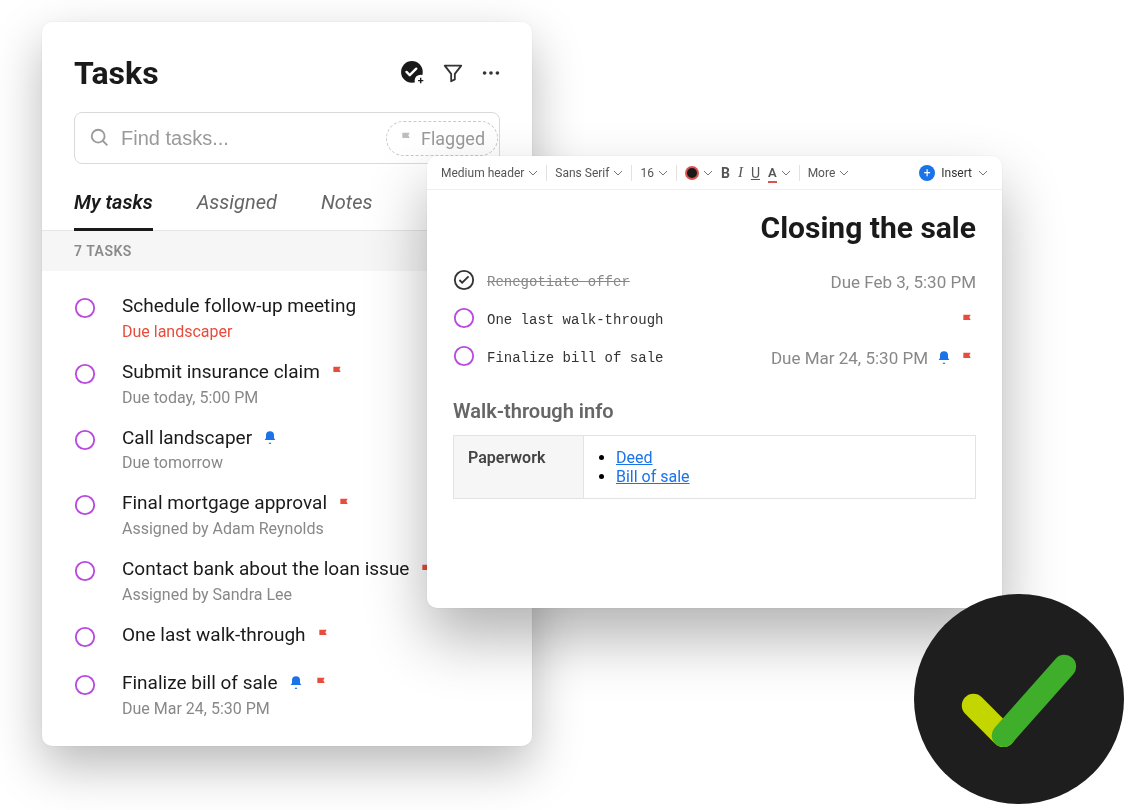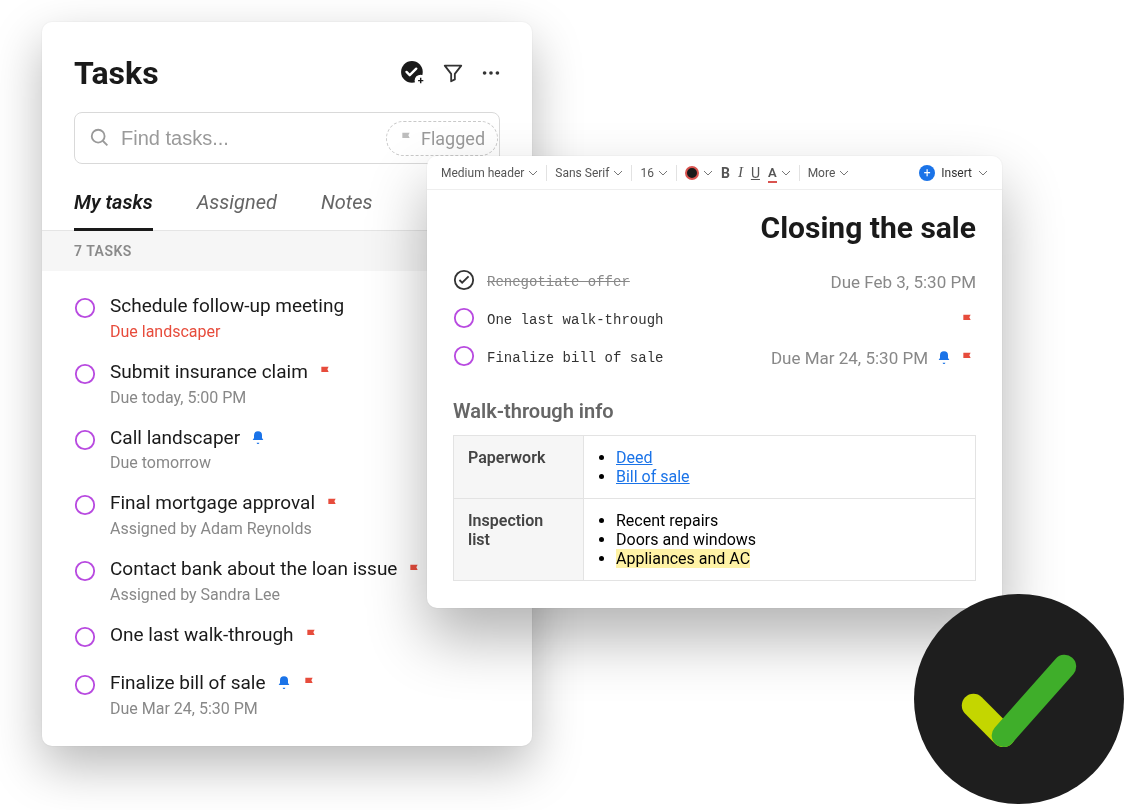--- a/index.html
+++ b/index.html
@@ -117,21 +117,21 @@
     display: flex;
     align-items: flex-start;
     gap: 14px;
     padding: 10px 0;
   }
   .task-circle {
     flex: 0 0 auto;
     margin-top: 2px;
     cursor: pointer;
   }
-  .task-body { flex: 1; }
+  .task-body { flex: 1; margin-left: 12px; }
   .task-title-row {
     display: flex;
     align-items: center;
     gap: 10px;
     font-size: 19px;
     color: #1a1a1a;
     line-height: 1.2;
   }
   .task-sub {
     font-size: 16px;
@@ -544,30 +544,20 @@
       <tbody>
           <tr>
         <td class="label">Paperwork</td>
         <td>
           <ul>
             <li><a href="#">Deed</a></li>
             <li><a href="#">Bill of sale</a></li>
           </ul>
         </td>
       </tr>
-      <tr>
-        <td class="label">Inspection list</td>
-        <td>
-          <ul>
-            <li>Recent repairs</li>
-            <li>Doors and windows</li>
-            <li><span class="hl">Appliances and AC</span></li>
-          </ul>
-        </td>
-      </tr>
     </tbody>
       </table>
   </div>
 </div>
 
 <div class="badge">
   <svg width="130" height="130" viewBox="0 0 100 100">
     <path d="M15 55 L38 78" stroke="#c4d600" stroke-width="18" stroke-linecap="round" fill="none"></path>
     <path d="M38 78 L85 25" stroke="#3fae2a" stroke-width="18" stroke-linecap="round" fill="none"></path>
   </svg>

